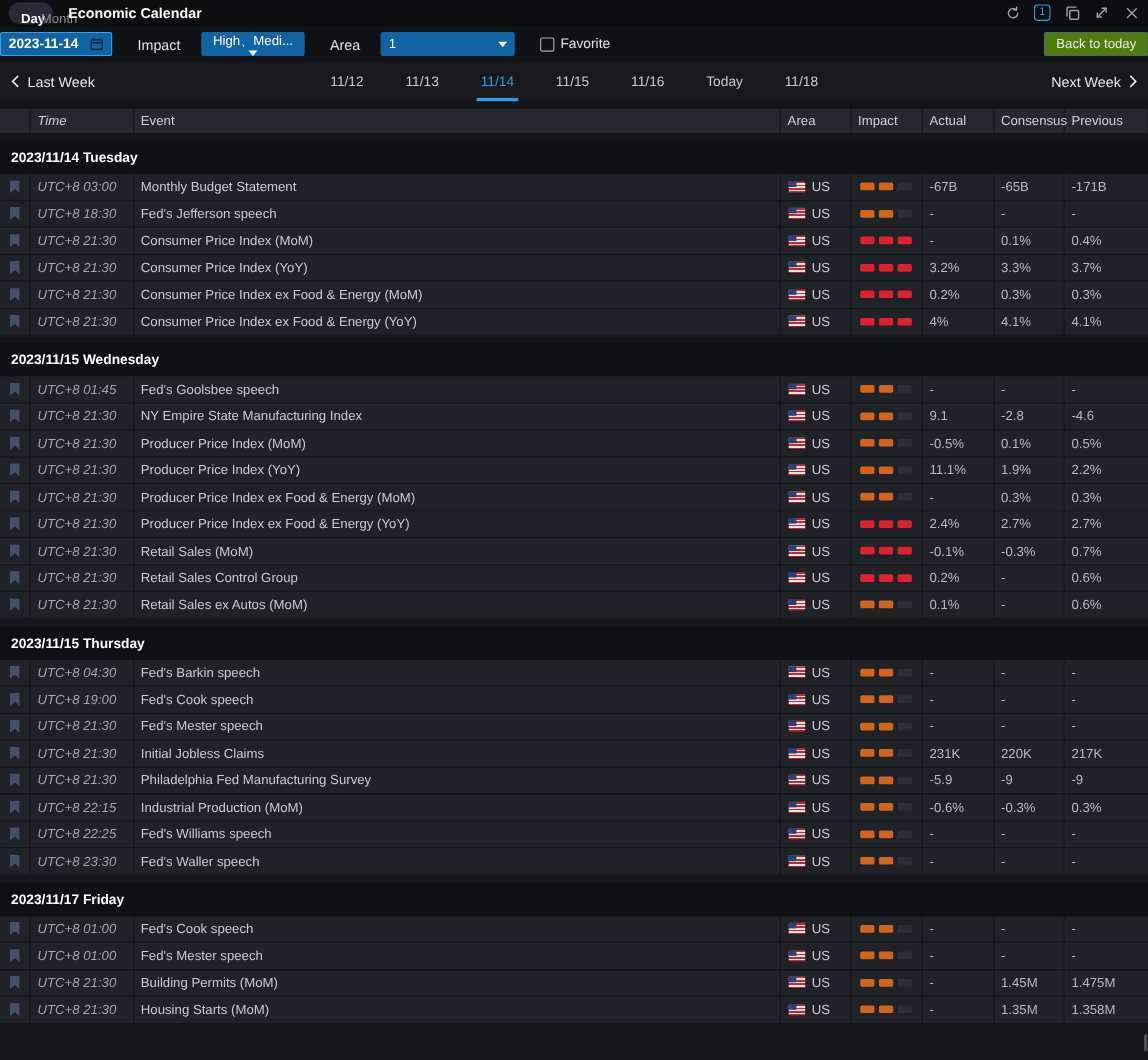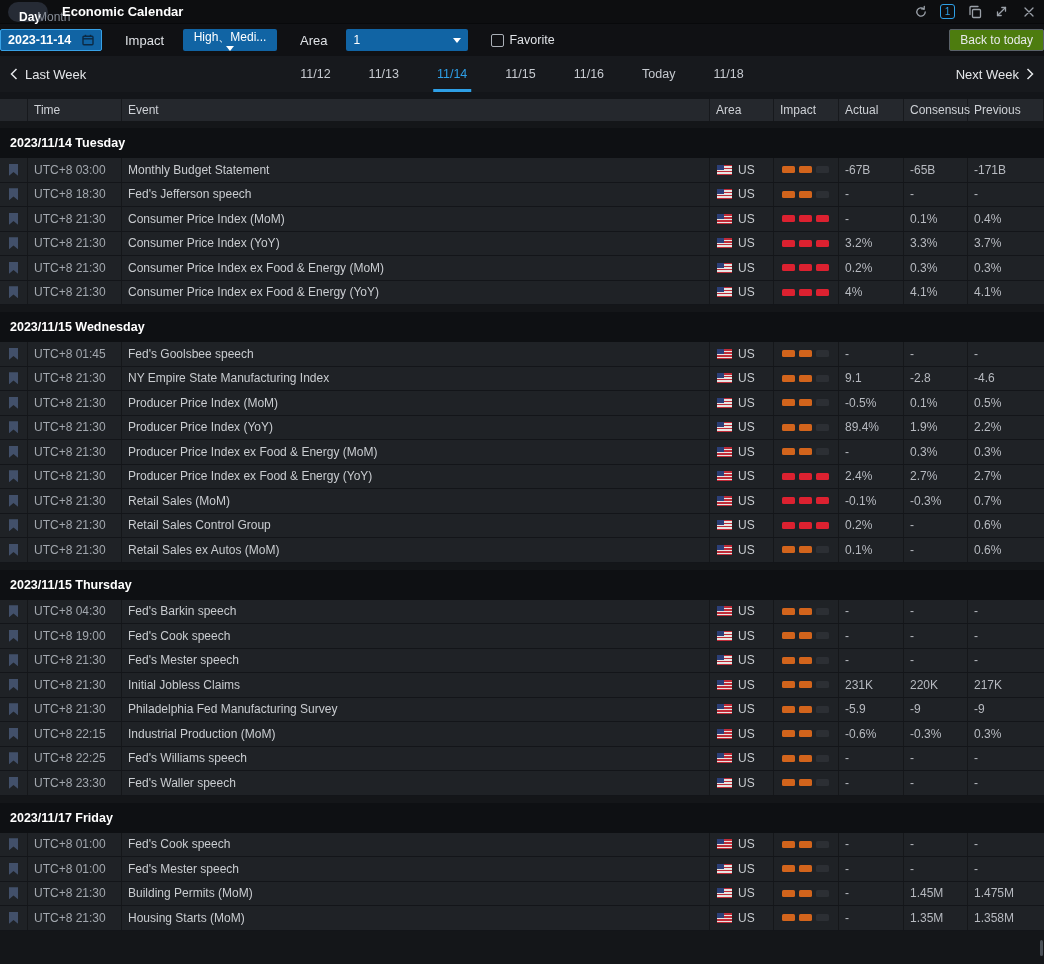--- a/index.html
+++ b/index.html
@@ -81,21 +81,21 @@
   .c-cons { width:64px; }
   .c-prev { width:76px; border-right:none; }
 
   .tbody { }
   .group-header {
     height:30px; margin-top:7px; background:#0e1013; color:#ffffff;
     font-size:12.5px; font-weight:bold; display:flex; align-items:center; padding-left:10px;
   }
   .row { height:24.5px; background:#1f2226; display:flex; border-bottom:1px solid #131519; }
   .row .cell { font-size:12px; }
-  .c-time { color:#a2a7ae; }
+  .c-time { color:#a2a7ae;font-style:italic; }
   .c-event { color:#c9ccd0; }
   .c-area { color:#c9ccd0; }
   .c-actual, .c-cons, .c-prev { color:#b7bac0; }
 
   .bookmark { width:9px; height:12px; background:#42506a; clip-path:polygon(0 0,100% 0,100% 100%,50% 68%,0 100%); }
 
   .flag { position:relative; width:15px; height:10px; flex:0 0 15px;
     background:repeating-linear-gradient(180deg,#bf2b38 0 1.5px,#e6e4e2 1.5px 3px); }
   .flag::after { content:''; position:absolute; left:0; top:0; width:6.5px; height:5px; background:#2c3f78; }
 
@@ -422,21 +422,21 @@
         <span class="flag"></span>
         <span>US</span>
       </div>
       <div class="cell c-impact">
         <span class="impact-bar">
           <span class="seg seg-med"></span>
           <span class="seg seg-med"></span>
           <span class="seg seg-off"></span>
         </span>
       </div>
-      <div class="cell c-actual">89.4%</div>
+      <div class="cell c-actual">11.1%</div>
       <div class="cell c-cons">1.9%</div>
       <div class="cell c-prev">2.2%</div>
     </div>
     <div class="row">
       <div class="cell c-mark">
         <span class="bookmark"></span>
       </div>
       <div class="cell c-time">UTC+8 21:30</div>
       <div class="cell c-event">Producer Price Index ex Food &amp; Energy (MoM)</div>
       <div class="cell c-area">

